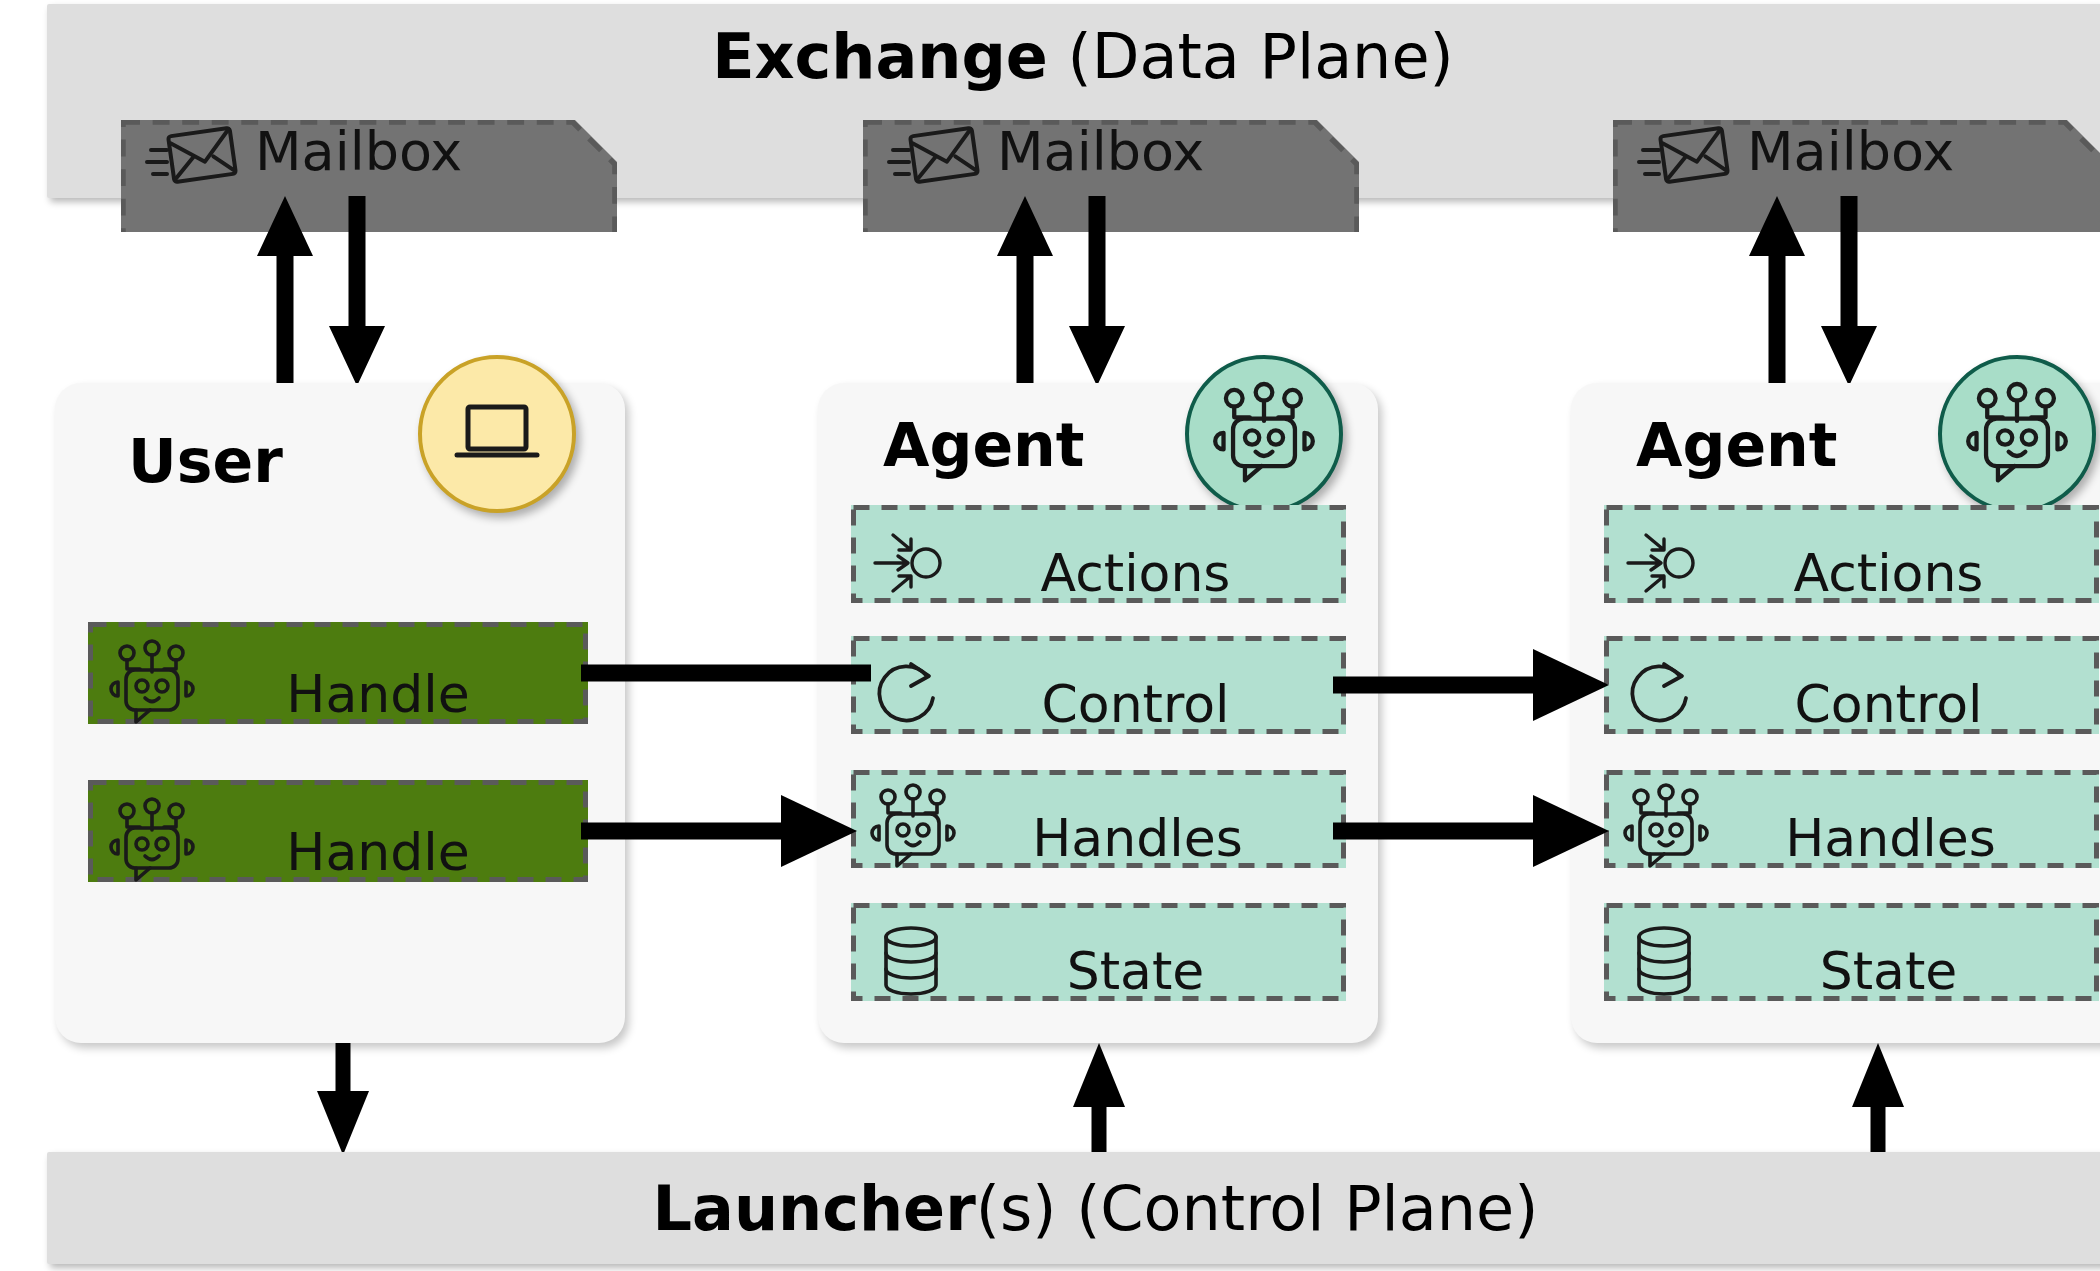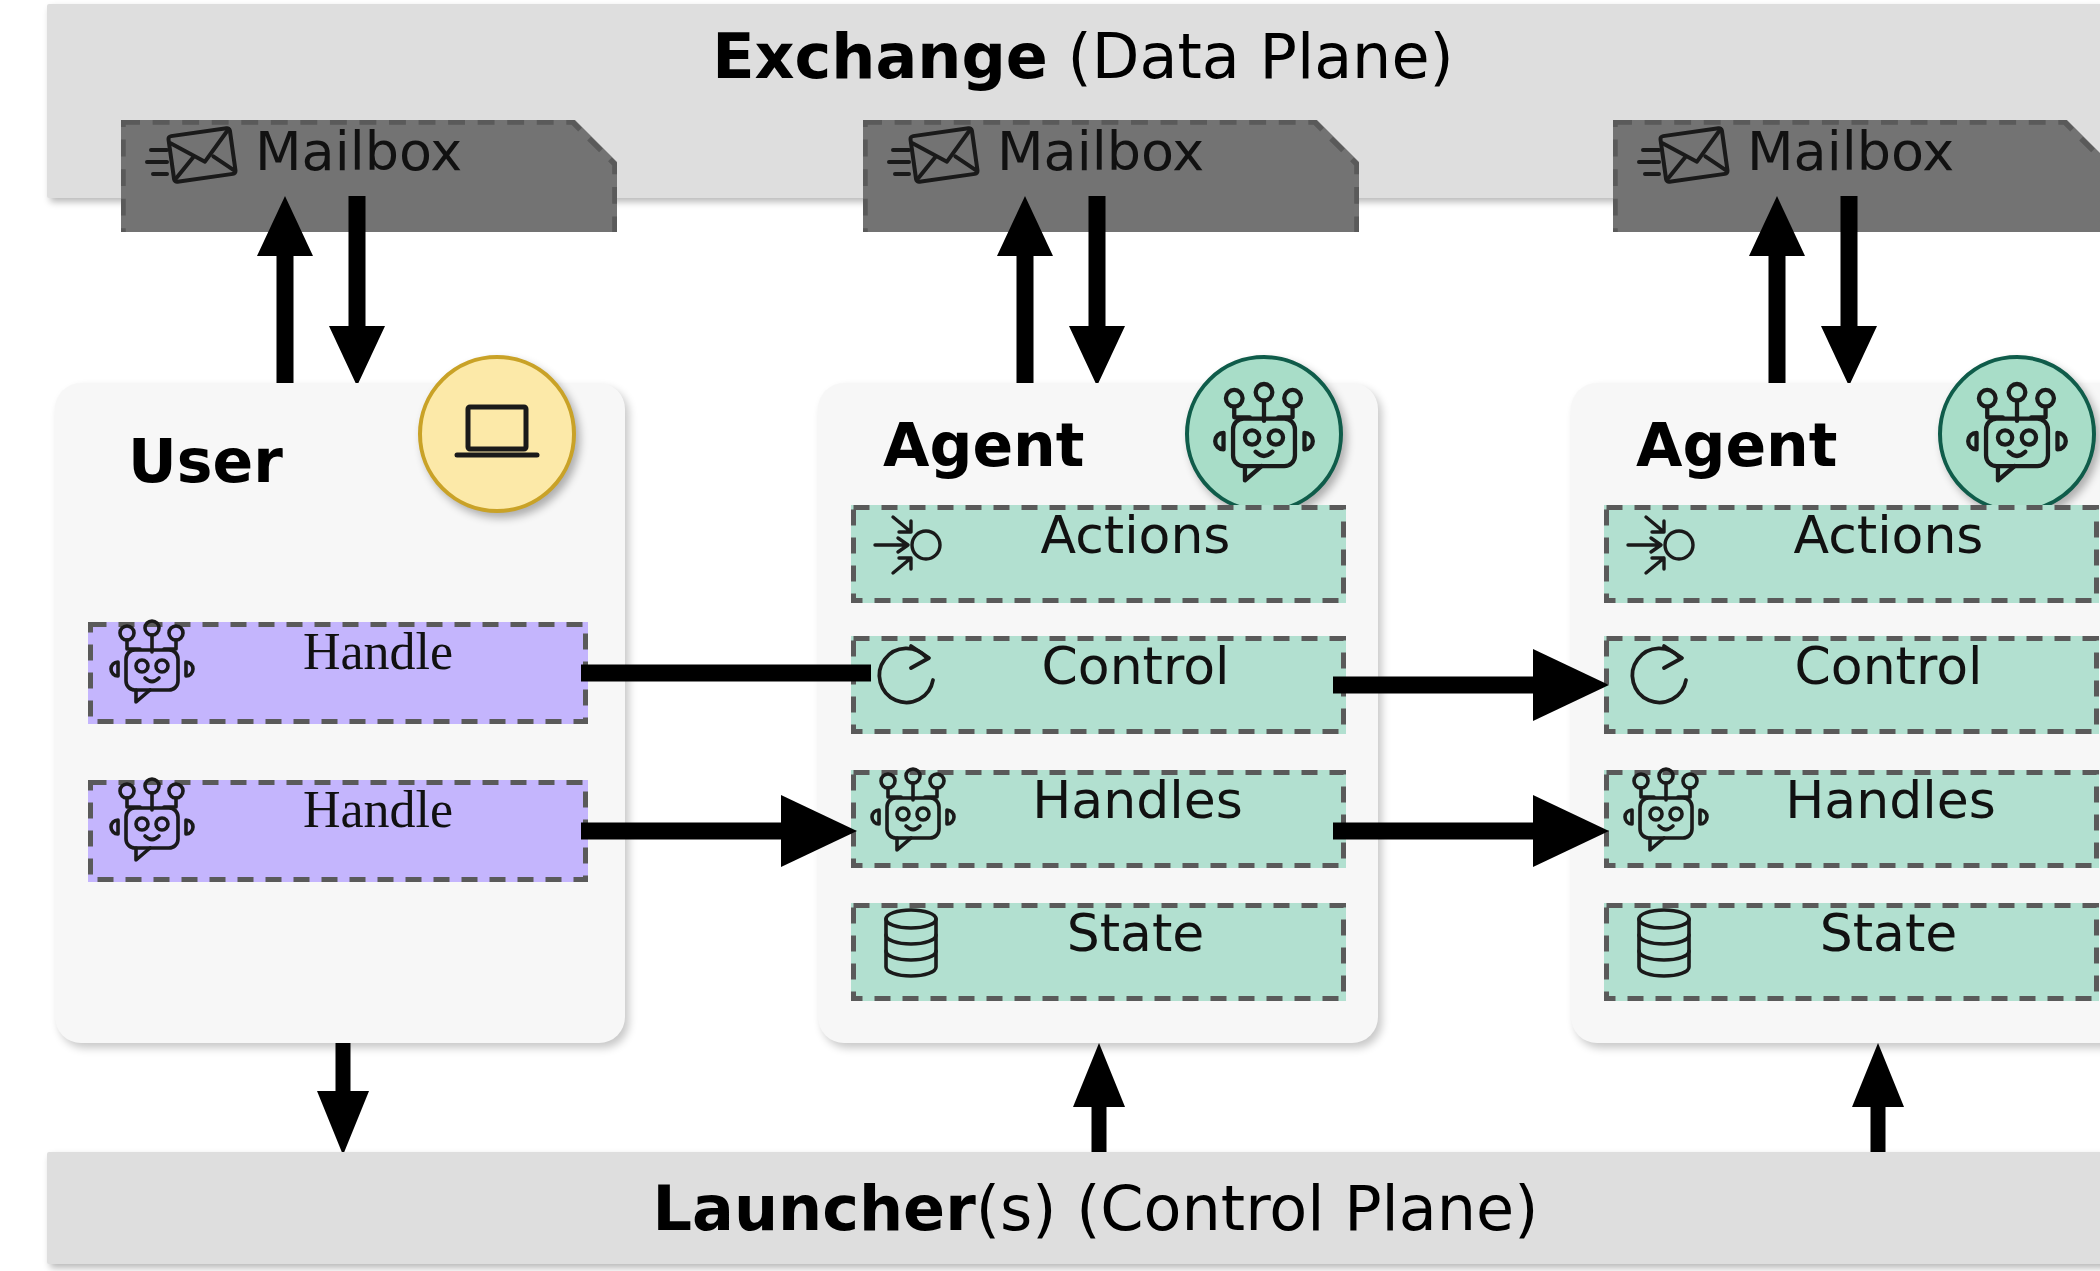--- a/index.html
+++ b/index.html
@@ -60,25 +60,25 @@
     border-radius:50%;
     box-shadow:4px 5px 8px rgba(0,0,0,0.30);
     display:flex;align-items:center;justify-content:center;
   }
   .badge.user-badge{background:#fce9a8;border:4px solid #c9a227;}
   .badge.agent-badge{background:#a8ddc8;border:4px solid #0f5c4a;}
 
   
   .row{
     position:absolute;
-    display:flex;align-items:flex-start;
+    display:flex;align-items:flex-end;
     box-sizing:border-box;
   }
   .row .row-dash{position:absolute;inset:0;pointer-events:none;}
-  .row.yellow{background:#c4b5fd;font-family:Liberation Serif, serif;}
+  .row.yellow{background:#4d7c0f;}
   .row.green{background:#b2e0d0;}
   .row .row-icon{position:relative;z-index:2;flex:0 0 auto;display:block;}
   .row .row-label{
     position:relative;z-index:2;
     flex:1 1 auto;text-align:center;
     font-size:52px;color:#111;white-space:nowrap;
     padding-right:26px;
   }
 
   

